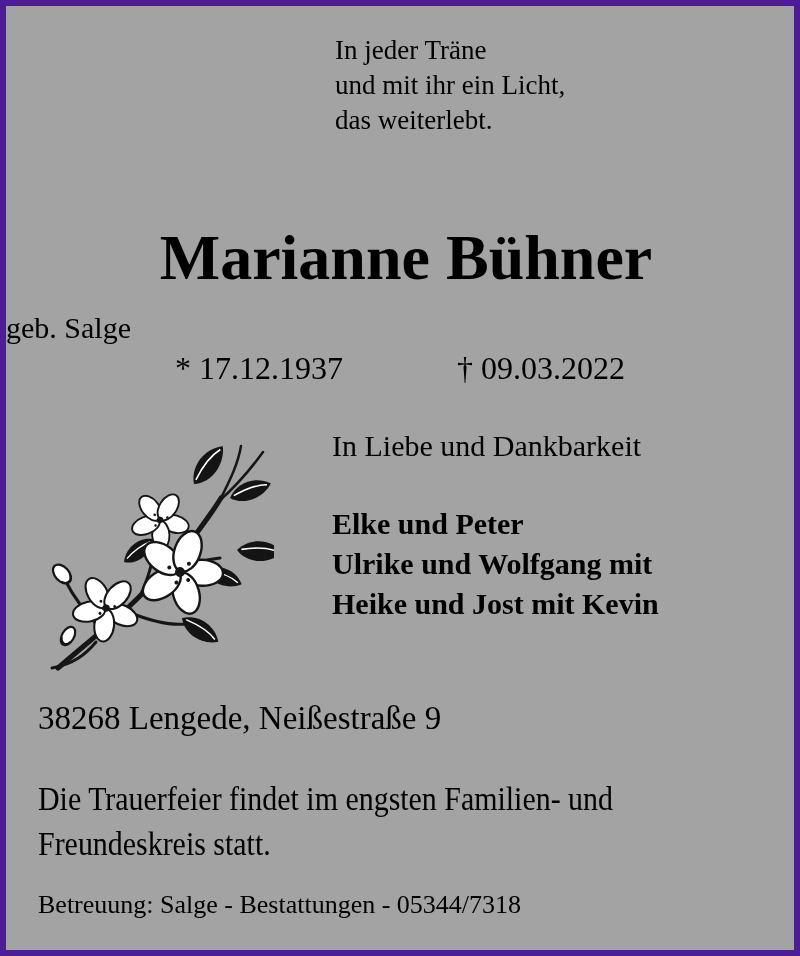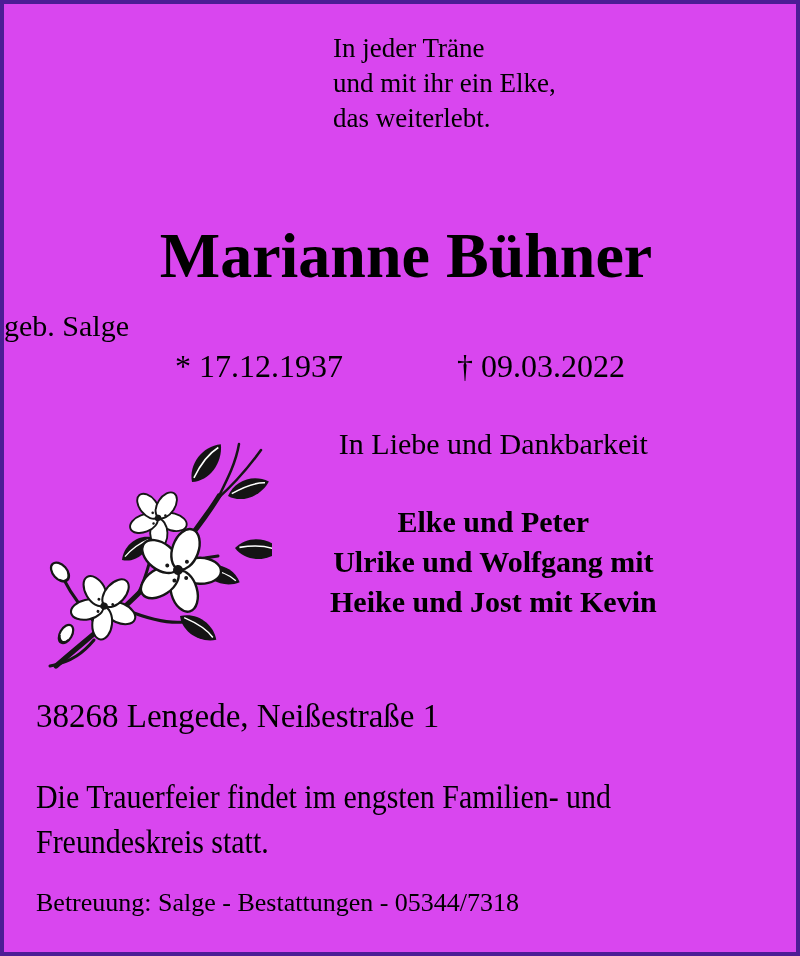--- a/index.html
+++ b/index.html
@@ -5,22 +5,22 @@
   html, body {
     margin: 0;
     padding: 0;
     background: #ffffff;
   }
   .page {
     position: relative;
     width: 800px;
     height: 956px;
     box-sizing: border-box;
-    border: 4px solid #4c1d95;
-    background: #d946ef;
+    border: 6px solid #4c1d95;
+    background: #a3a3a3;
     font-family: "Liberation Serif", "DejaVu Serif", serif;
     color: #000000;
     overflow: hidden;
   }
   .abs { position: absolute; }
 
   .poem {
     left: 329px;
     top: 27px;
     font-size: 27px;
@@ -63,21 +63,20 @@
     left: 38px;
     top: 430px;
     width: 230px;
     height: 252px;
   }
 
   .family-block {
     left: 326px;
     top: 422px;
     white-space: nowrap;
-    text-align: center;
   }
   .tribute {
     font-size: 30px;
     line-height: 36px;
   }
   .mourners {
     margin-top: 40px;
     font-size: 30px;
     font-weight: bold;
     line-height: 40px;
@@ -108,21 +107,21 @@
     font-family: Liberation Serif, serif;
   }
 </style>
 </head>
 <body>
 
 <div class="page">
 
   <div class="abs poem">
     <div>In jeder Träne</div>
-    <div>und mit ihr ein Elke,</div>
+    <div>und mit ihr ein Licht,</div>
     <div>das weiterlebt.</div>
   </div>
 
   <h1 class="abs deceased-name">Marianne Bühner</h1>
   <div class="abs maiden-name">geb. Salge</div>
 
   <div class="abs dates-row">
     <span>* 17.12.1937</span>
     <span>† 09.03.2022</span>
   </div>
@@ -230,21 +229,21 @@
 
   <div class="abs family-block">
     <div class="tribute">In Liebe und Dankbarkeit</div>
     <div class="mourners">
       <div>Elke und Peter</div>
       <div>Ulrike und Wolfgang mit</div>
       <div>Heike und Jost mit Kevin</div>
     </div>
   </div>
 
-  <div class="abs address-line">38268 Lengede, Neißestraße 1</div>
+  <div class="abs address-line">38268 Lengede, Neißestraße 9</div>
 
   <div class="abs funeral-note">
     <div>Die Trauerfeier findet im engsten Familien- und</div>
     <div>Freundeskreis statt.</div>
   </div>
 
   <div class="abs care-line">Betreuung: Salge - Bestattungen - 05344/7318</div>
 
 </div>
 

